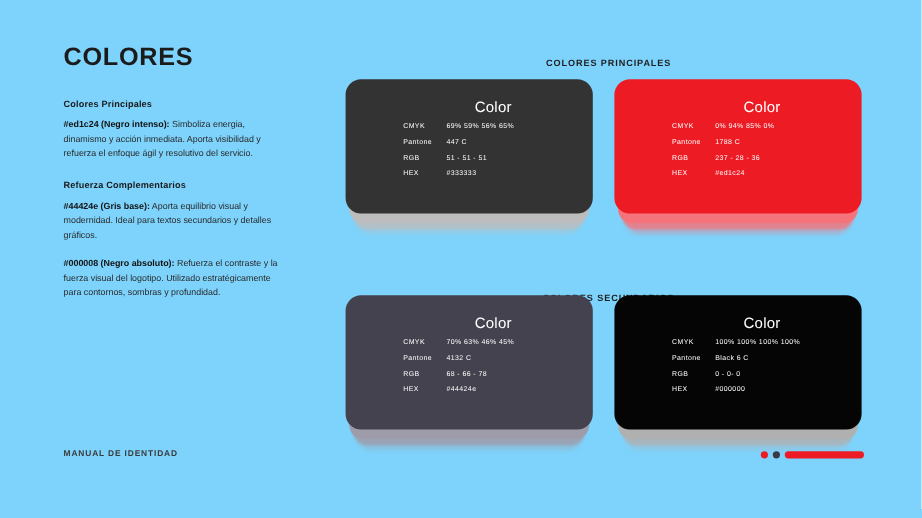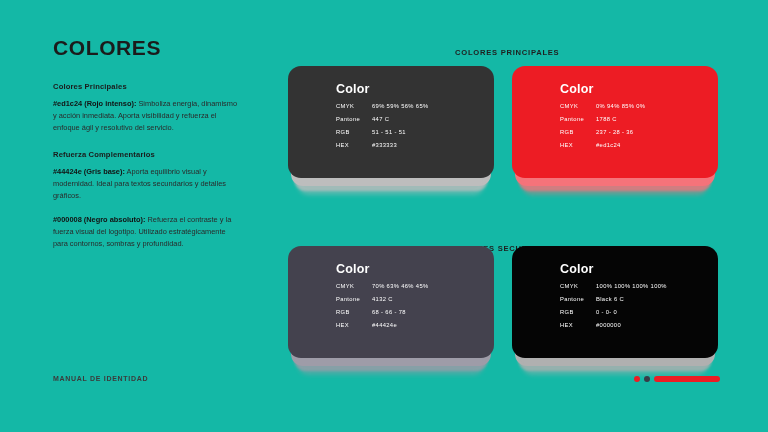--- a/index.html
+++ b/index.html
@@ -95,24 +95,25 @@
     overflow: hidden;
   }
   .card-inner {
     position: absolute;
     left: 48px;
     top: 16px;
     right: 8px;
   }
   .card-title {
     font-size: 12.5px;
-    font-weight: 700;
+    font-weight: 400;
     color: #ffffff;
     margin: 0 0 7px 0;
     letter-spacing: 0.2px;
+    text-align: center;
   }
   .spec-row {
     display: flex;
     align-items: baseline;
     margin-bottom: 7px;
     font-size: 5.8px;
     letter-spacing: 0.35px;
     color: #ffffff;
   }
   .spec-row:last-child { margin-bottom: 0; }
@@ -148,29 +149,29 @@
   }
   .pill {
     width: 66px;
     height: 6px;
     border-radius: 4px;
   }
 </style>
 </head>
 <body style="background: rgb(254, 254, 254);">
 
-<div class="slide" style="background: #14b8a6;">
+<div class="slide" style="background: #7dd3fc;">
 
   <div class="left-col">
     <h1 class="page-title">COLORES</h1>
 
     <div class="sub-head">Colores Principales</div>
 
 
-    <p class="para"><b>#ed1c24 (Rojo intenso):</b><span> Simboliza energia, dinamismo y acción inmediata. Aporta visibilidad y refuerza el enfoque ágil y resolutivo del servicio.</span></p>
+    <p class="para"><b>#ed1c24 (Negro intenso):</b><span> Simboliza energia, dinamismo y acción inmediata. Aporta visibilidad y refuerza el enfoque ágil y resolutivo del servicio.</span></p>
 
     <div class="block-gap"></div>
 
     <div class="sub-head">Refuerza Complementarios</div>
 
     <p class="para"><b>#44424e (Gris base):</b><span> Aporta equilibrio visual y modernidad. Ideal para textos secundarios y detalles gráficos.</span></p>
 
     <p class="para"><b>#000008 (Negro absoluto):</b><span> Refuerza el contraste y la fuerza visual del logotipo. Utilizado estratégicamente para contornos, sombras y profundidad.</span></p>
   </div>
 

